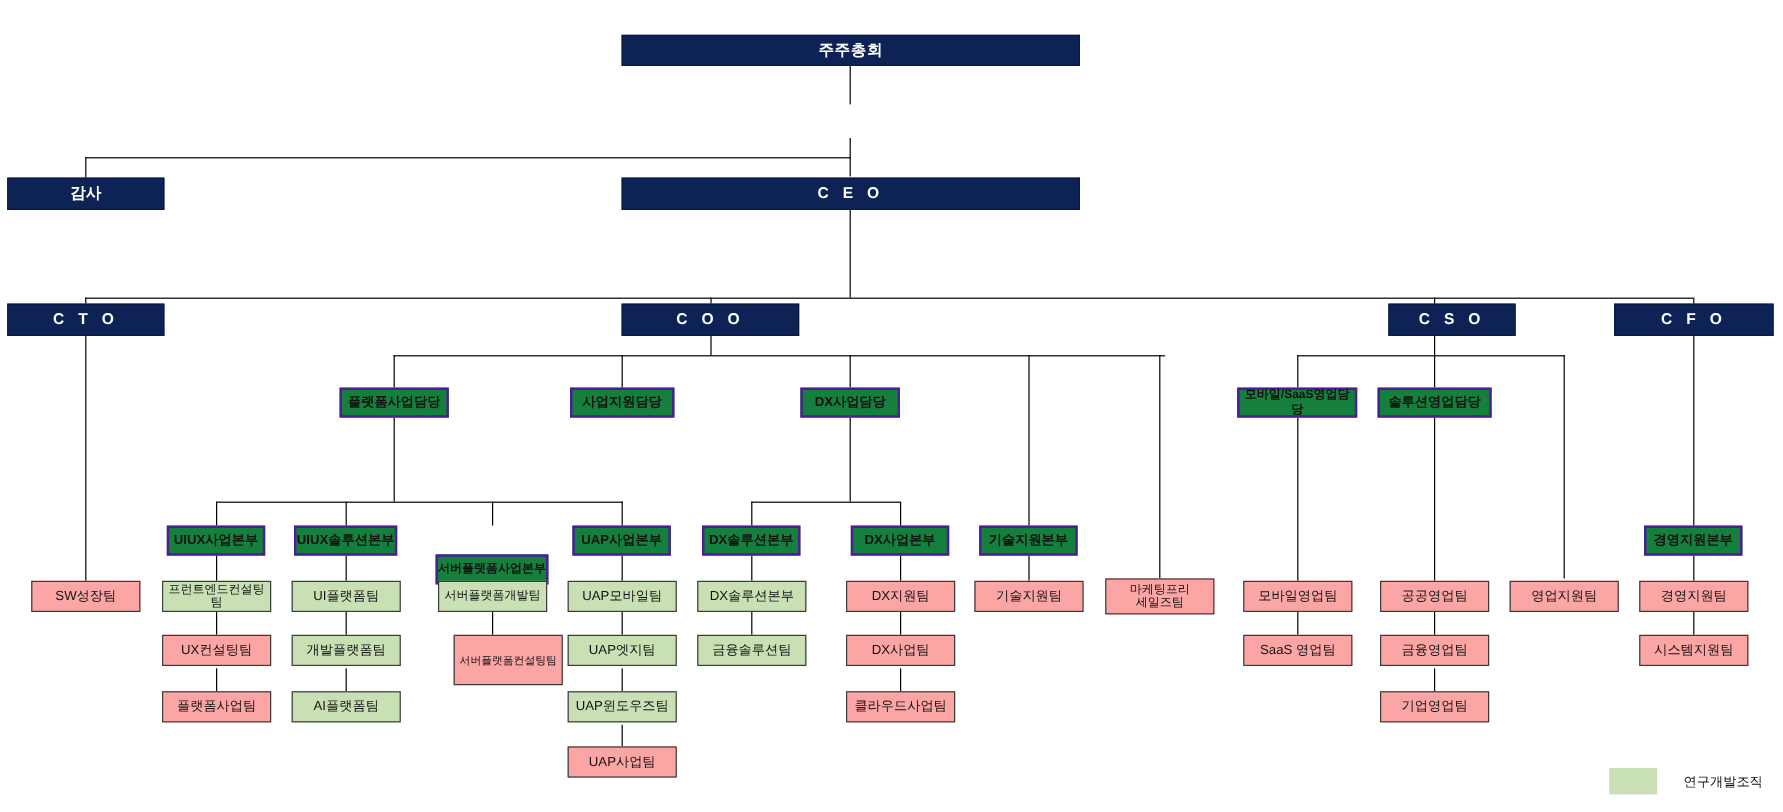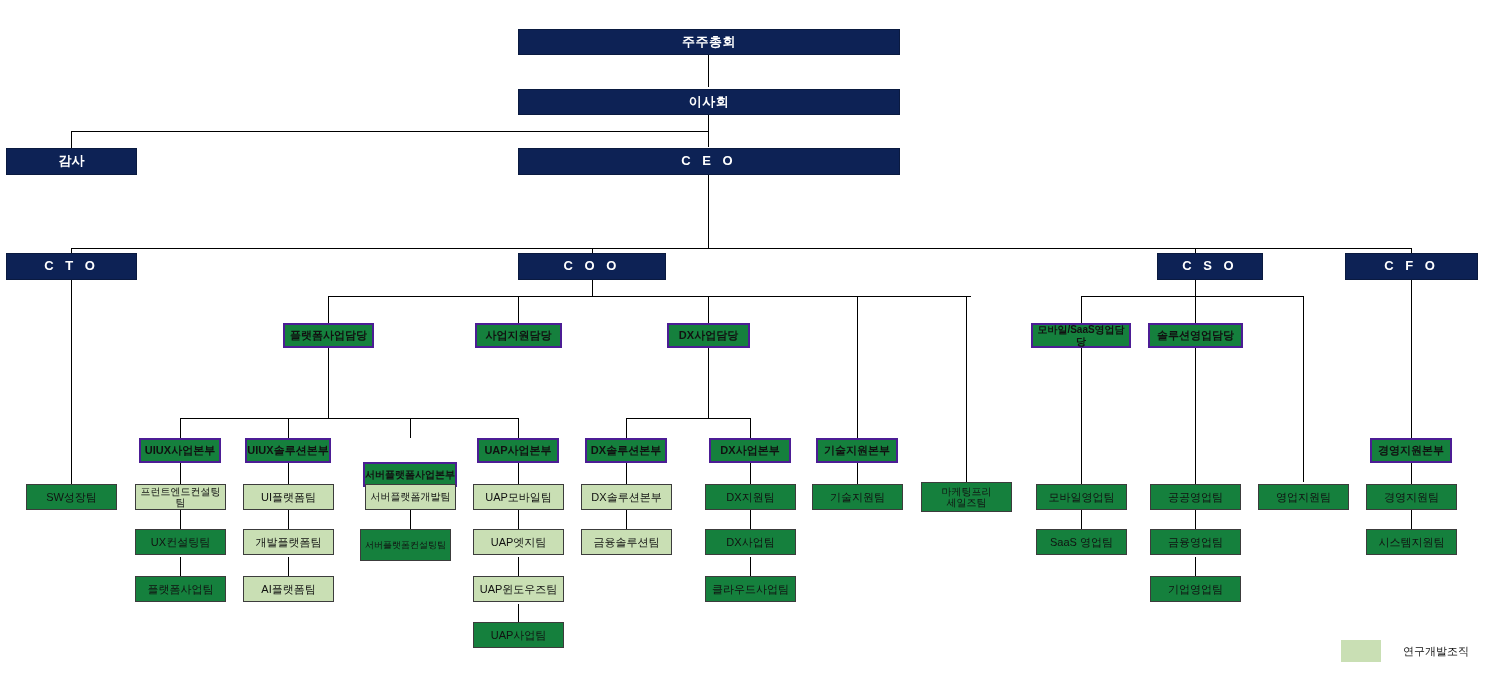--- a/index.html
+++ b/index.html
@@ -13,21 +13,21 @@
   
   .lvl-exec{background:#0d2255;border:1px solid #0a1a40;color:#ffffff;
             font-weight:bold;font-size:13px;letter-spacing:0.5px;}
   .lvl-exec.spaced{letter-spacing:4px;}
 
   
   .lvl-dept{background:#15803d;border:2px solid #4c1d95;color:#111;
             font-weight:bold;font-size:11px;}
 
   
-  .lvl-team{background:#15803d;border:1px solid #3c3c3c;color:#111;font-size:11px;}
+  .lvl-team{background:#fca5a5;border:1px solid #3c3c3c;color:#111;font-size:11px;}
   .lvl-team.small{font-size:10px;}
 
   
   .rnd{background:#c9dfb4;}
 
   .ln{position:absolute;background:#000000;}
   .vln{width:1px;}
   .hln{height:1px;}
 
   #legend{position:absolute;display:flex;align-items:center;gap:22px;}
@@ -111,21 +111,20 @@
   <div class="ln vln" style="left:1195px;top:348px;height:136px;"></div>
   <div class="ln vln" style="left:1195px;top:510px;height:19px;"></div>
   <div class="ln vln" style="left:1195px;top:557px;height:19px;"></div>
 
   <div class="ln vln" style="left:1411px;top:280px;height:158px;"></div>
   <div class="ln vln" style="left:1411px;top:463px;height:21px;"></div>
   <div class="ln vln" style="left:1411px;top:510px;height:19px;"></div>
 
   <div class="node lvl-exec" style="left:518px;top:29px;width:382px;height:26px;">주주총회</div>
 
-  <div class="node lvl-exec" style="left:518px;top:89px;width:382px;height:26px;">이사회</div>
 
   <div class="node lvl-exec spaced" style="left:6px;top:148px;width:131px;height:27px;letter-spacing:0;">감사</div>
 
   <div class="node lvl-exec spaced" style="left:518px;top:148px;width:382px;height:27px;">C E O</div>
 
   <div class="node lvl-exec spaced" style="left:6px;top:253px;width:131px;height:27px;">C T O</div>
 
   <div class="node lvl-exec spaced" style="left:518px;top:253px;width:148px;height:27px;">C O O</div>
 
   <div class="node lvl-exec spaced" style="left:1129px;top:253px;width:106px;height:27px;margin-left:28px;">C S O</div>
@@ -184,21 +183,21 @@
   <div class="node lvl-team" style="left:1150px;top:484px;width:91px;height:26px;">공공영업팀</div>
 
   <div class="node lvl-team" style="left:1258px;top:484px;width:91px;height:26px;">영업지원팀</div>
 
   <div class="node lvl-team" style="left:1366px;top:484px;width:91px;height:26px;">경영지원팀</div>
 
   <div class="node lvl-team" style="left:135px;top:529px;width:91px;height:26px;">UX컨설팅팀</div>
 
   <div class="node lvl-team rnd" style="left:243px;top:529px;width:91px;height:26px;">개발플랫폼팀</div>
 
-  <div class="node lvl-team small" style="left:360px;top:529px;width:91px;height:32px;font-size:9px;">서버플랫폼컨설팅팀</div>
+  <div class="node lvl-team small" style="left:378px;top:529px;width:91px;height:42px;font-size:9px;">서버플랫폼컨설팅팀</div>
 
   <div class="node lvl-team rnd" style="left:473px;top:529px;width:91px;height:26px;">UAP엣지팀</div>
 
   <div class="node lvl-team rnd" style="left:581px;top:529px;width:91px;height:26px;">금융솔루션팀</div>
 
   <div class="node lvl-team" style="left:705px;top:529px;width:91px;height:26px;">DX사업팀</div>
 
   <div class="node lvl-team" style="left:1036px;top:529px;width:91px;height:26px;">SaaS 영업팀</div>
 
   <div class="node lvl-team" style="left:1150px;top:529px;width:91px;height:26px;">금융영업팀</div>

